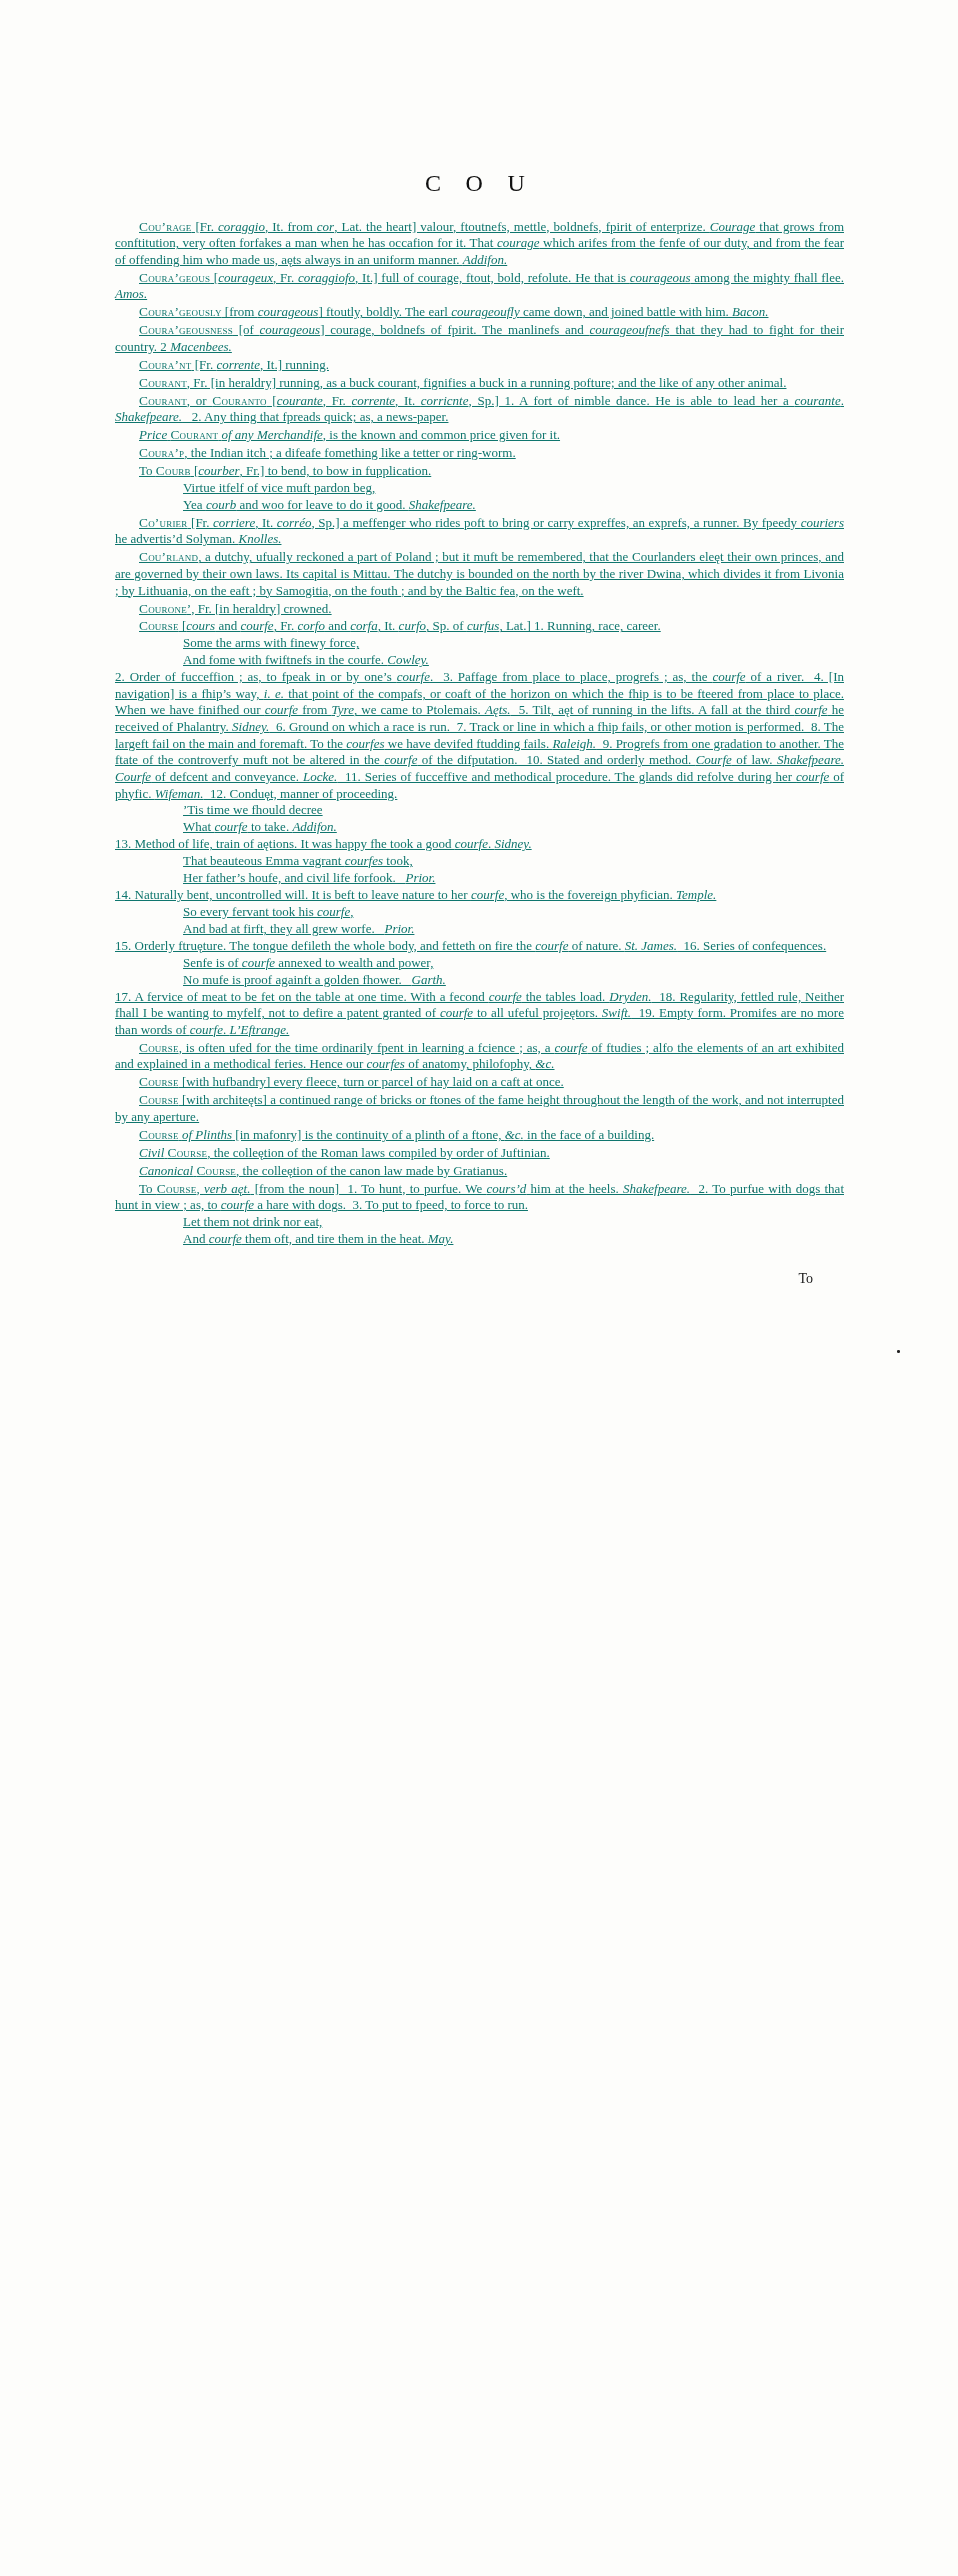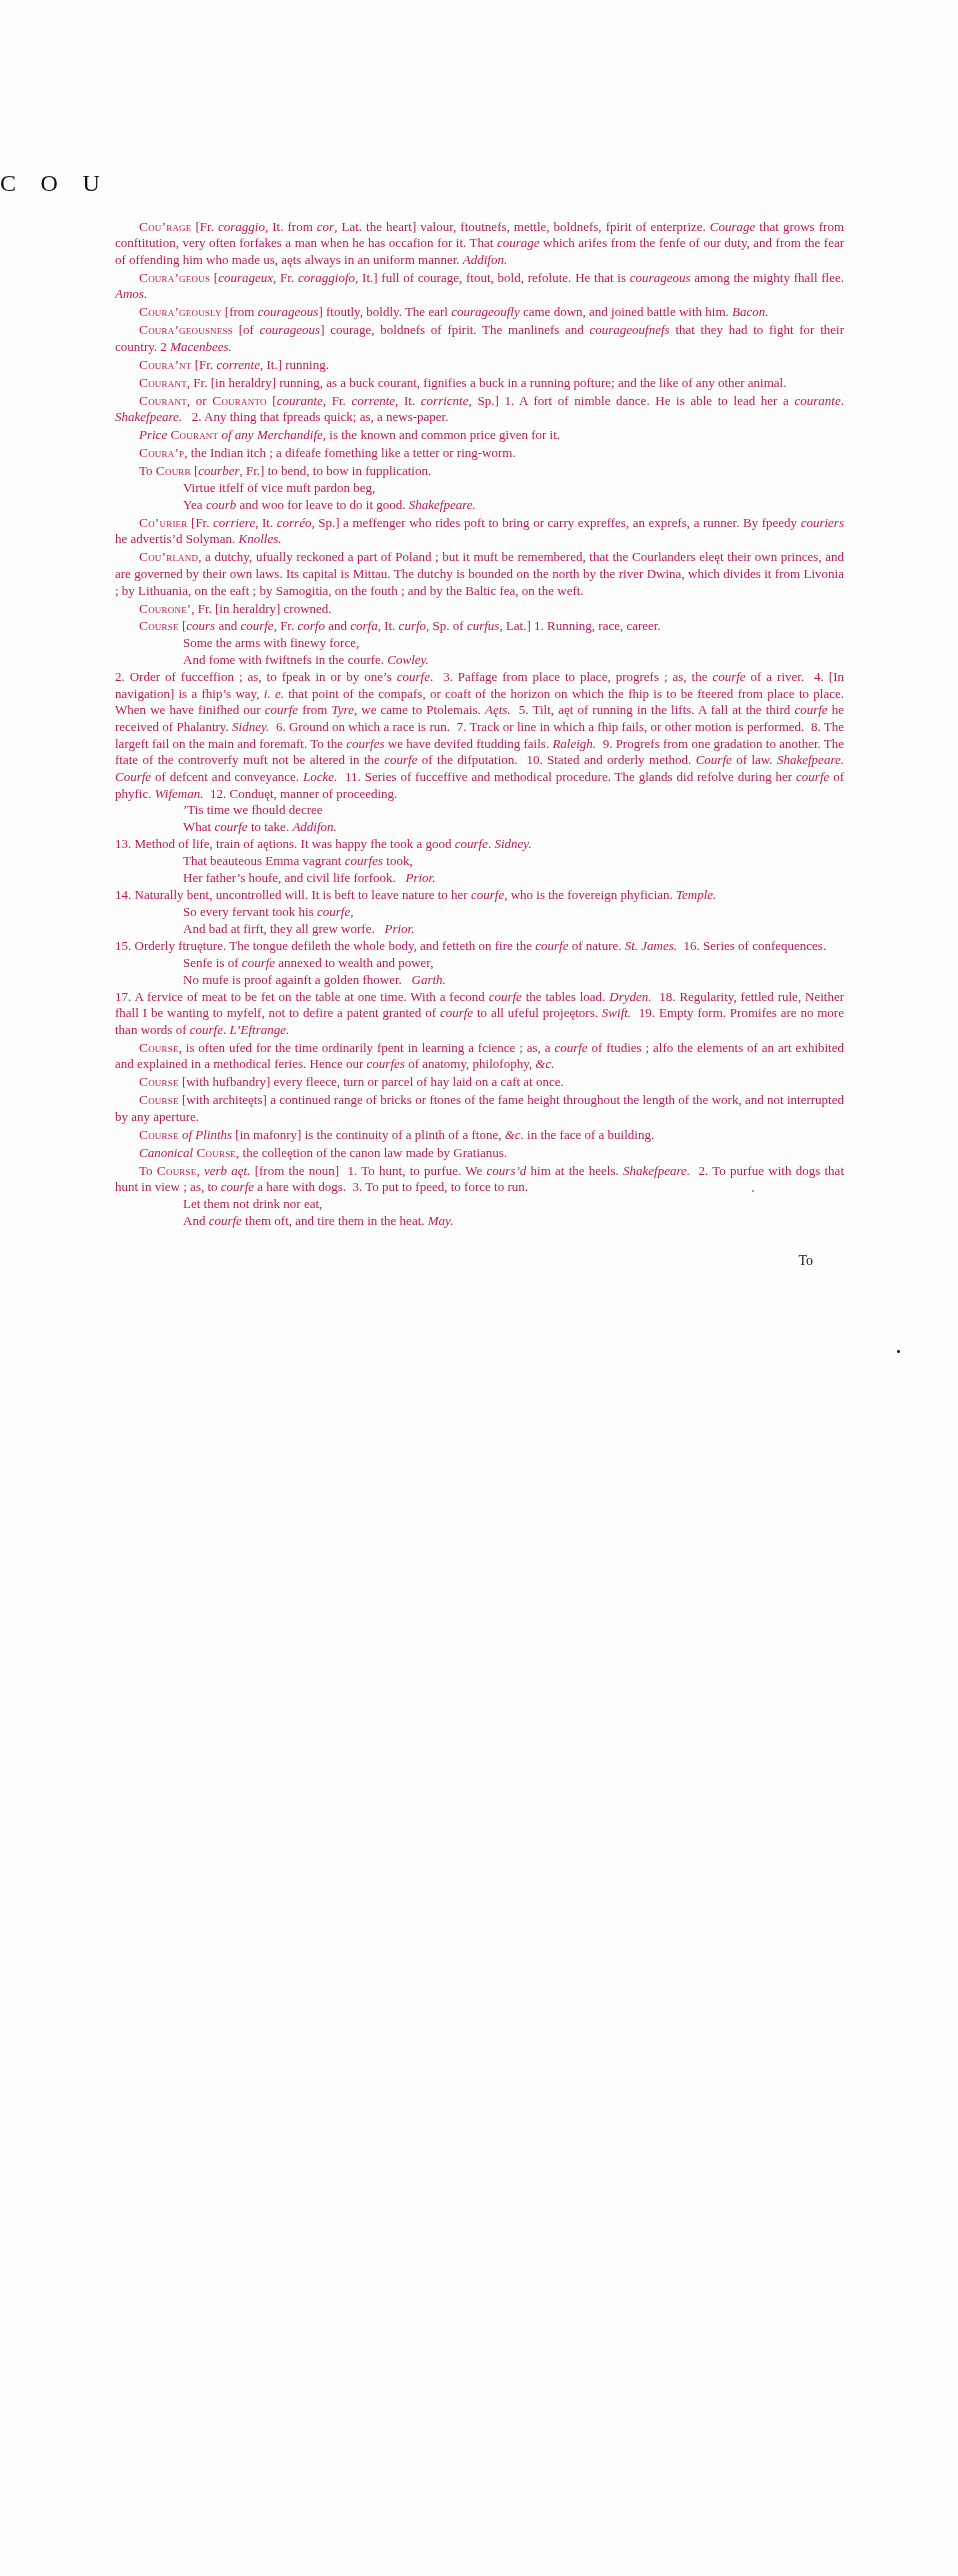--- a/index.html
+++ b/index.html
@@ -14,39 +14,41 @@
     color: #1a1a1a;
   }
   .page {
     position: relative;
     width: 959px;
     min-height: 3331px;
     background: #fdfdfb;
     overflow: hidden;
   }
   .page-header {
+    text-align: center;
     font-size: 24px;
     letter-spacing: 9.3px;
     padding-top: 170px;
     padding-bottom: 20.6px;
     font-family: "Liberation Serif", serif;
     color: #111;
   }
   .column {
     margin: 0 auto;
     width: 729px;
     padding-left: 0px;
   }
   .entry {
     font-size: 13px;
     line-height: 1.28;
     text-align: justify;
     text-justify: inter-word;
     margin: 0 0 0.3px 0;
-    color: #be185d;
+    color: #0f766e;
+    text-decoration: underline;
   }
   .entry.ind-hang {
     padding-left: 0;
     text-indent: 24px;
   }
   .entry.ind-none {
     text-indent: 0;
   }
   .entry.ind-deep {
     text-indent: 68px;
@@ -125,20 +127,21 @@
         <p class="entry ind-deep">So every fervant took his <span class="it">courfe</span>,</p>
         <p class="entry ind-deep">And bad at firft, they all grew worfe. &nbsp; <span class="src">Prior.</span></p>
         <p class="entry ind-none">15. Orderly ftruęture. The tongue defileth the whole body, and fetteth on fire the <span class="it">courfe</span> of nature. <span class="src">St. James.</span> &nbsp;16. Series of confequences.</p>
         <p class="entry ind-deep">Senfe is of <span class="it">courfe</span> annexed to wealth and power,</p>
         <p class="entry ind-deep">No mufe is proof againft a golden fhower. &nbsp; <span class="src">Garth.</span></p>
         <p class="entry ind-none">17. A fervice of meat to be fet on the table at one time. With a fecond <span class="it">courfe</span> the tables load. <span class="src">Dryden.</span> &nbsp;18. Regularity, fettled rule, Neither fhall I be wanting to myfelf, not to defire a patent granted of <span class="it">courfe</span> to all ufeful projeętors. <span class="src">Swift.</span> &nbsp;19. Empty form. Promifes are no more than words of <span class="it">courfe</span>. <span class="src">L’Eftrange.</span></p>
         <p class="entry ind-hang"><span class="hw">Course</span>, is often ufed for the time ordinarily fpent in learning a fcience ; as, a <span class="it">courfe</span> of ftudies ; alfo the elements of an art exhibited and explained in a methodical feries. Hence our <span class="it">courfes</span> of anatomy, philofophy, <span class="it">&amp;c.</span></p>
         <p class="entry ind-hang"><span class="hw">Course</span> [with hufbandry] every fleece, turn or parcel of hay laid on a caft at once.</p>
         <p class="entry ind-hang"><span class="hw">Course</span> [with architeęts] a continued range of bricks or ftones of the fame height throughout the length of the work, and not interrupted by any aperture.</p>
         <p class="entry ind-hang"><span class="hw">Course</span> <span class="it">of Plinths</span> [in mafonry] is the continuity of a plinth of a ftone, <span class="it">&amp;c.</span> in the face of a building.</p>
+        <p class="entry ind-hang"><span class="it">Civil</span> <span class="hw">Course</span>, the colleętion of the Roman laws compiled by order of Juftinian.</p>
         <p class="entry ind-hang"><span class="it">Canonical</span> <span class="hw">Course</span>, the colleętion of the canon law made by Gratianus.</p>
         <p class="entry ind-hang">To <span class="hw">Course</span>, <span class="it">verb aęt.</span> [from the noun] &nbsp;1. To hunt, to purfue. We <span class="it">cours’d</span> him at the heels. <span class="src">Shakefpeare.</span> &nbsp;2. To purfue with dogs that hunt in view ; as, to <span class="it">courfe</span> a hare with dogs. &nbsp;3. To put to fpeed, to force to run.</p>
         <p class="entry ind-deep">Let them not drink nor eat,</p>
         <p class="entry ind-deep">And <span class="it">courfe</span> them oft, and tire them in the heat. <span class="src">May.</span></p>
       </div>
     <div class="catch">To</div>
   </div>
 
   <div class="dot-left"></div>
 

